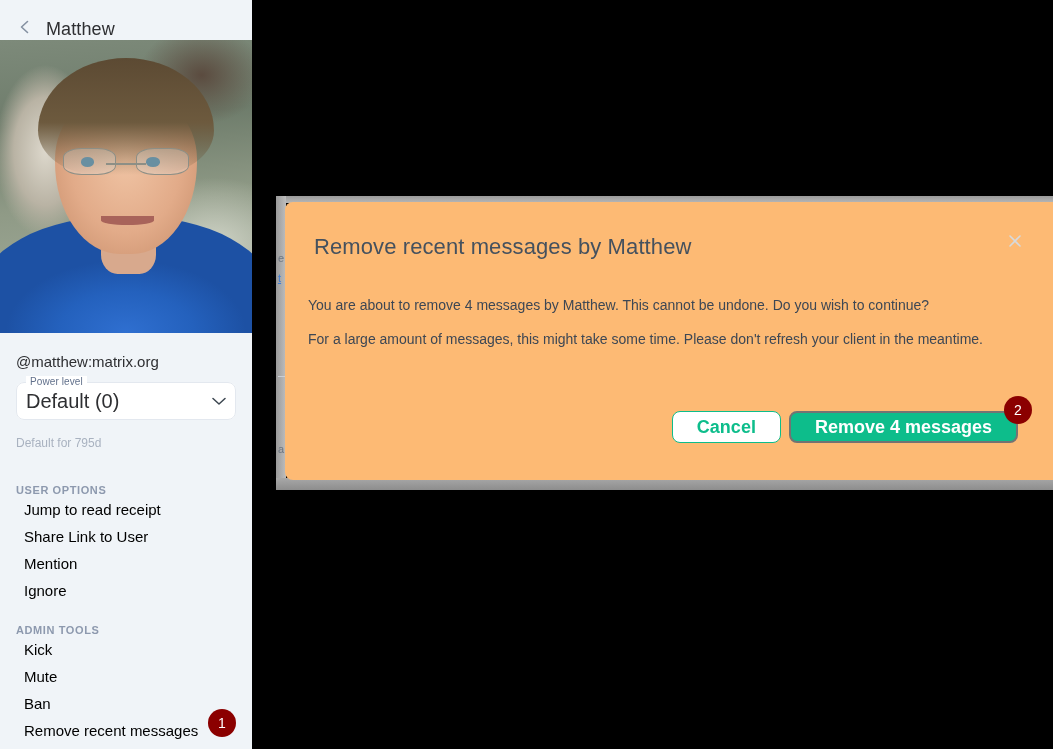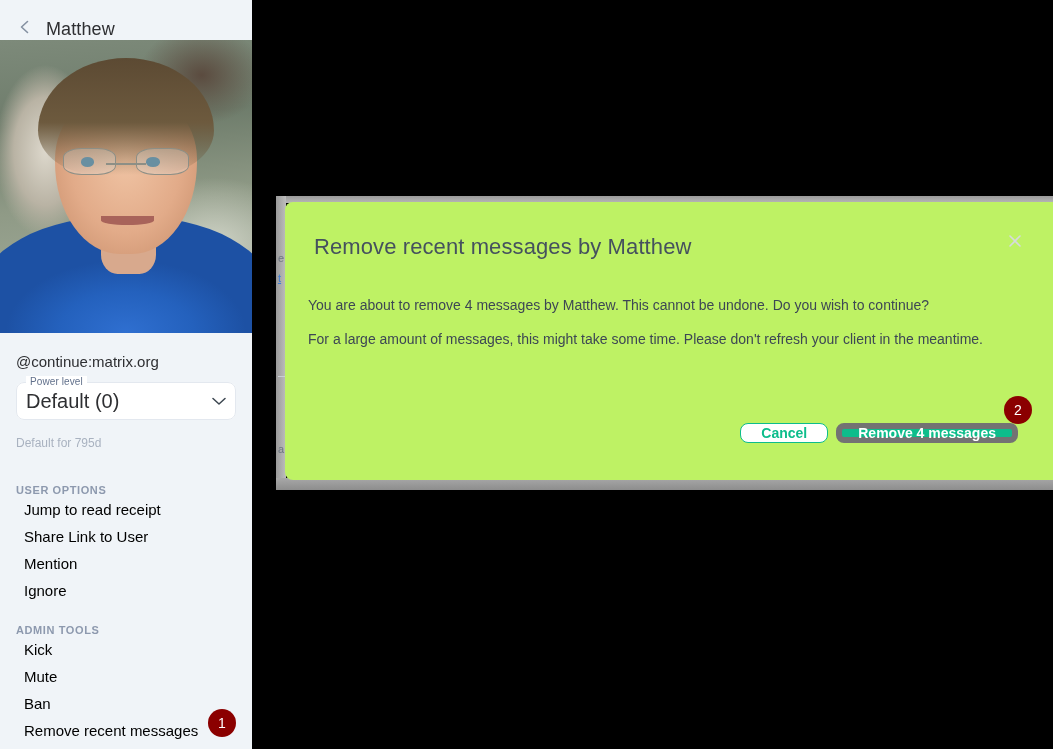--- a/index.html
+++ b/index.html
@@ -243,21 +243,21 @@
     width: 777px; height: 12px;
     background: linear-gradient(180deg, #a8a8a8 0%, #8d8d8d 100%);
     z-index: 18;
   }
 
   #dialog {
     position: absolute;
     left: 285px; top: 202px;
     width: 768px;
     height: 278px;
-    background: #bef264;
+    background: #fdba74;
     border-radius: 8px 0 0 8px;
     z-index: 20;
   }
   #dialog-close {
     position: absolute;
     right: 27px; top: 30px;
     width: 22px; height: 22px;
     display: flex; align-items: center; justify-content: center;
     cursor: pointer;
   }
@@ -278,39 +278,39 @@
 
   #dialog-buttons {
     position: absolute;
     right: 35px; bottom: 37px;
     display: flex;
     align-items: center;
     gap: 8px;
   }
   .btn {
     font-family: "Liberation Sans", sans-serif;
-    font-size: 14px;
+    font-size: 18px;
     font-weight: bold;
     border-radius: 8px;
     cursor: pointer;
-    height: 20px;
-    padding: 0 16px;
+    height: 32px;
+    padding: 0 24px;
     display: flex;
     align-items: center;
     justify-content: center;
   }
   #cancel-button {
     background: #ffffff;
     border: 1px solid #0dbd8b;
     color: #0dbd8b;
     min-width: 88px;
   }
   #confirm-button {
     background: #0dbd8b;
-    border: 6px solid #737373;
+    border: 2px solid #737373;
     color: #ffffff;
     min-width: 168px;
   }
 
   
   .under-sliver {
     position: absolute;
     left: 278px;
     width: 7px;
     z-index: 19;
@@ -357,21 +357,21 @@
       <div class="av-eye l"></div>
       <div class="av-eye r"></div>
       <div class="av-glasses">
         <div class="av-lens l"></div>
         <div class="av-lens r"></div>
       </div>
       <div class="av-bridge"></div>
       <div class="av-mouth"></div>
     </div>
 
-    <div id="userid">@continue:matrix.org</div>
+    <div id="userid">@matthew:matrix.org</div>
 
     <div id="powerlevel-wrap">
       <fieldset id="powerlevel-fieldset">
         <legend id="powerlevel-legend">Power level</legend>
       </fieldset>
       <select id="powerlevel-select">
         <option>Default (0)</option>
       </select>
       <span id="powerlevel-chevron">
         <svg width="14" height="9" viewBox="0 0 14 9" fill="none">

